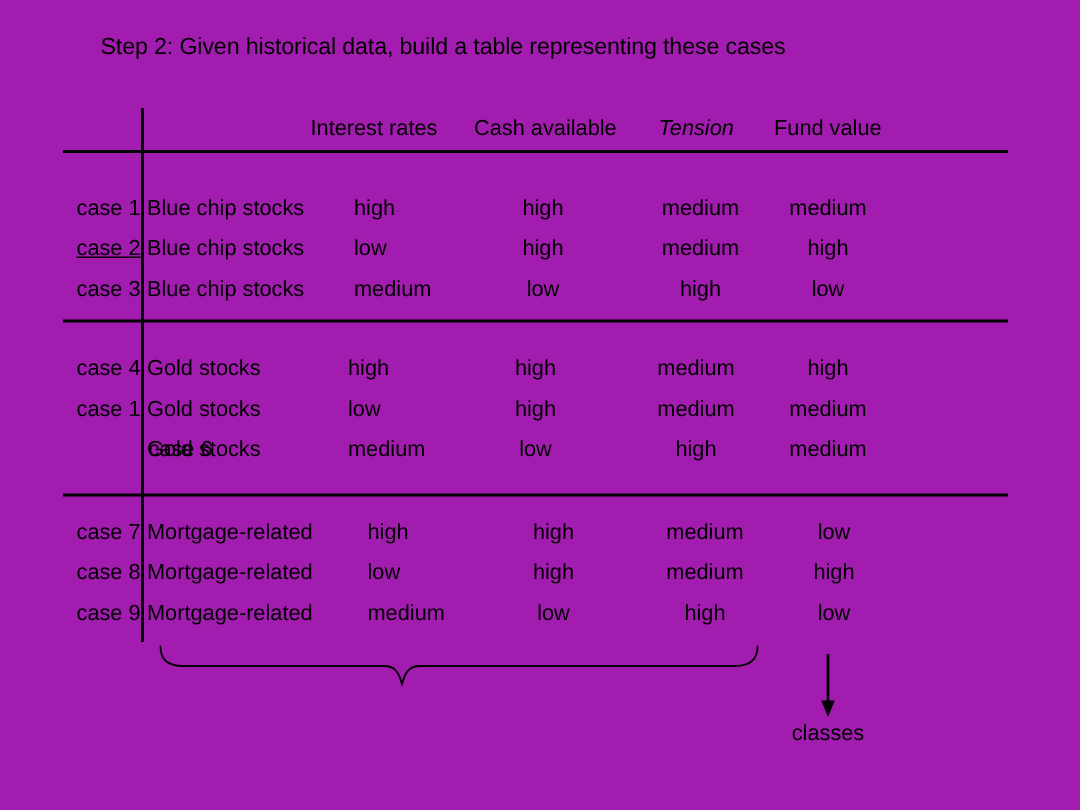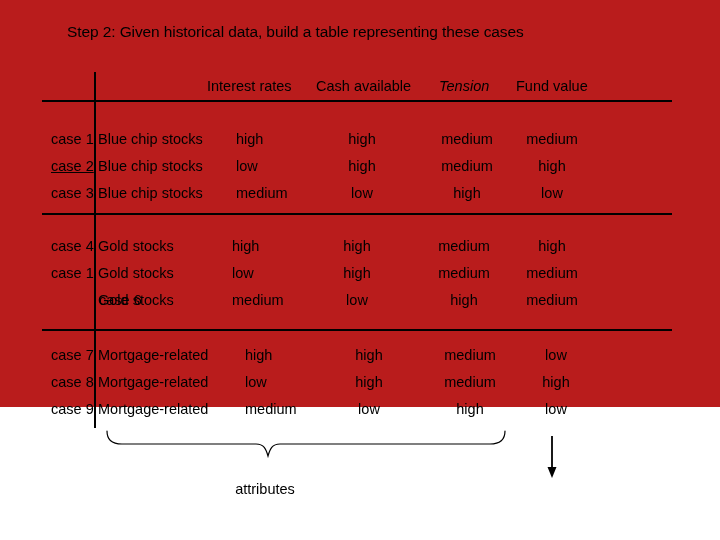--- a/index.html
+++ b/index.html
@@ -10,22 +10,22 @@
     width: 720px;
     height: 540px;
     background: #ffffff;
     font-family: "Liberation Sans", sans-serif;
     color: #000000;
     overflow: hidden;
   }
   #slide {
     position: relative;
     width: 720px;
-    height: 407px;
-    background: #b91c1c;
+    height: 540px;
+    background: #a21caf;
   }
 
   
   #slide-title {
     position: absolute;
     left: 67px;
     top: 22px;
     font-size: 15.5px;
     line-height: 19px;
     letter-spacing: -0.1px;
@@ -192,15 +192,15 @@
     </svg>
   </div>
 
   <div id="arrow-wrap">
     <svg width="36" height="52" viewBox="0 0 36 52" fill="none" xmlns="http://www.w3.org/2000/svg">
       <line x1="16" y1="6" x2="16" y2="40" stroke="#000000" stroke-width="1.8"></line>
       <polygon points="16,48 11.5,37 20.5,37" fill="#000000"></polygon>
     </svg>
   </div>
 
-  <div class="annot-label" id="label-attributes">attributes</div>
+  <div class="annot-label" id="label-classes">classes</div>
 
 </div>
 
 </body></html>

